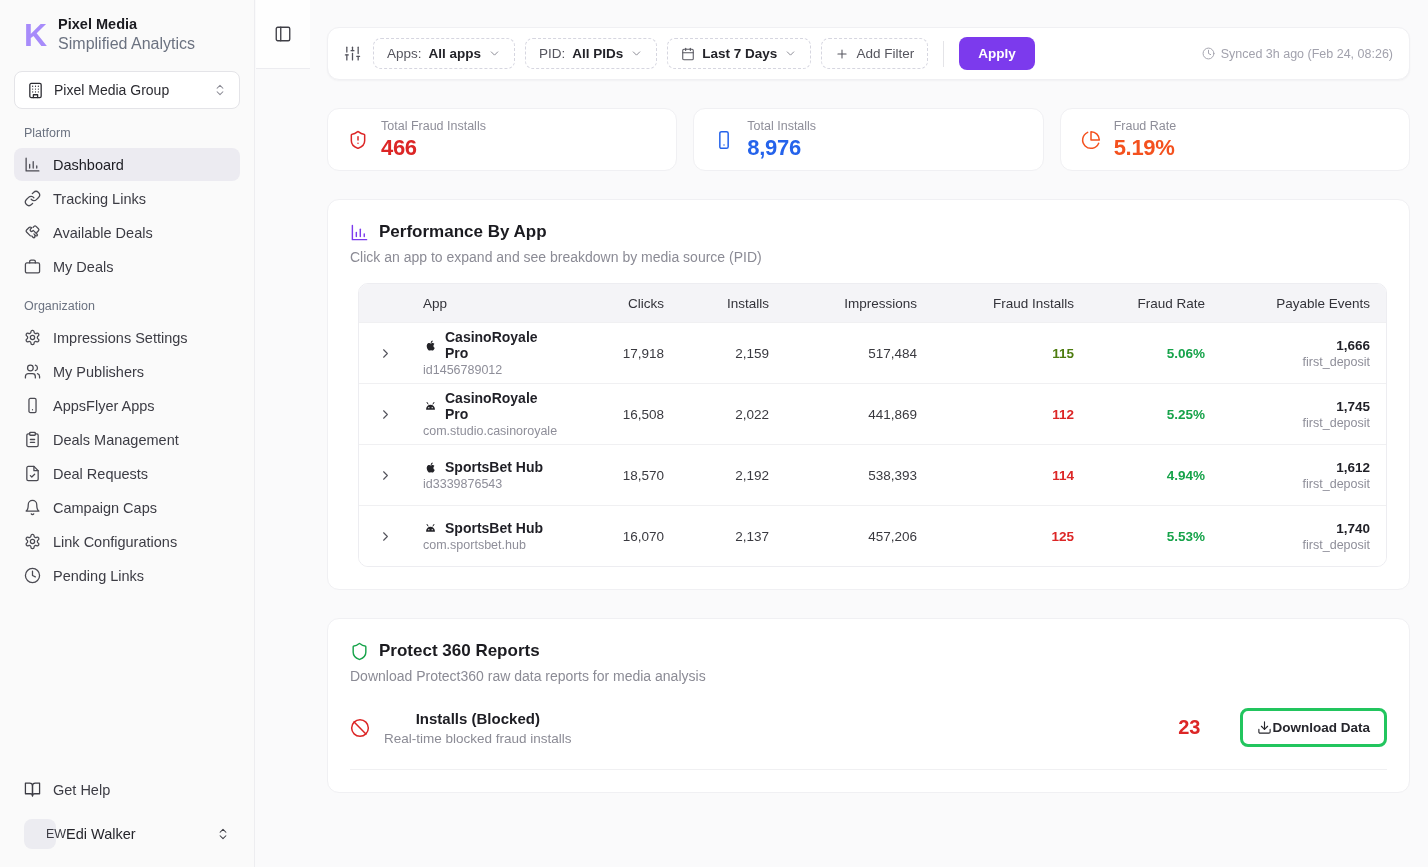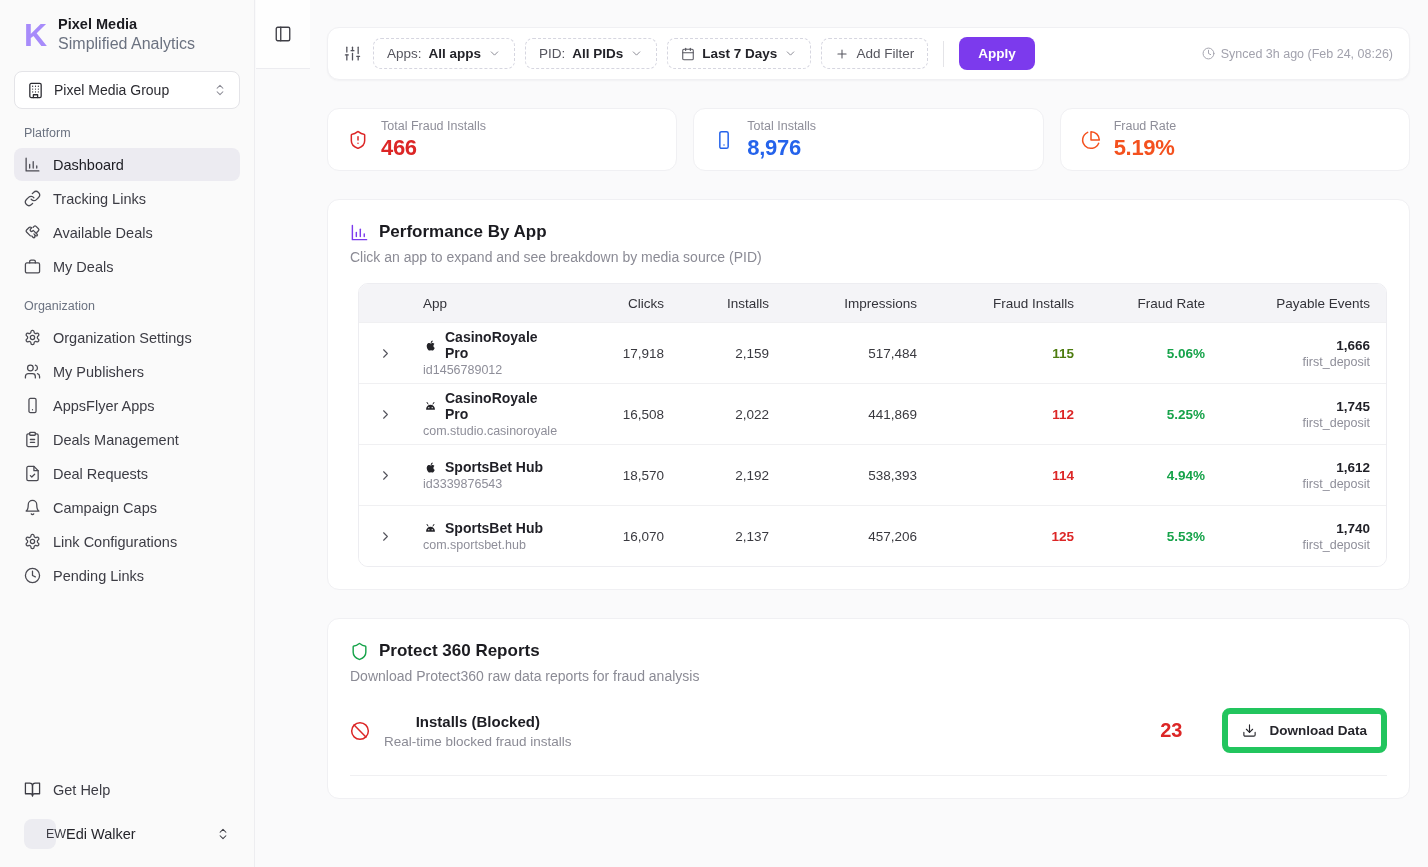--- a/index.html
+++ b/index.html
@@ -113,23 +113,23 @@
   .payable-val { font-weight:700; color:#1f1f26; }
   .payable-sub { font-size:12.5px; color:#8e8e99; margin-top:2px; font-weight:400; }
 
   
   .report-row { display:flex; align-items:center; gap:14px; margin-top:24px; padding-bottom:22px; border-bottom:1px solid #f0f0f2; }
   .report-icon { display:flex; }
   .report-name { font-size:15px; font-weight:700; color:#1d1d23;text-align:center; }
   .report-desc { font-size:13.5px; color:#8b8b95; margin-top:4px; }
   .report-count { margin-left:auto; font-size:20px; font-weight:800; }
   .dl-btn {
-    margin-left:26px; border:6px solid #22c55e; background:#fff; border-radius:8px;
+    margin-left:26px; border:3px solid #22c55e; background:#fff; border-radius:8px;
     padding:9px 14px; font-size:13.5px; font-weight:600; color:#26262c;
-    display:flex; gap:12px; align-items:center; cursor:pointer;
+    display:flex; gap:0; align-items:center; cursor:pointer;
   }
 </style>
 </head>
 <body>
 
 <aside class="sidebar">
   <div class="brand">
     <div class="logo-k">K</div>
     <div>
       <div class="brand-name">Pixel Media</div>
@@ -196,21 +196,21 @@
         <span>My Deals</span>
       </div>
       <div class="side-label">Organization</div>
       <div class="side-item">
         <span class="sicon">
           <svg width="17" height="17" viewBox="0 0 24 24" fill="none" stroke="currentColor" stroke-width="1.8" stroke-linecap="round" stroke-linejoin="round">
             <path d="M12.22 2h-.44a2 2 0 0 0-2 2v.18a2 2 0 0 1-1 1.73l-.43.25a2 2 0 0 1-2 0l-.15-.08a2 2 0 0 0-2.73.73l-.22.38a2 2 0 0 0 .73 2.73l.15.1a2 2 0 0 1 1 1.72v.51a2 2 0 0 1-1 1.74l-.15.09a2 2 0 0 0-.73 2.73l.22.38a2 2 0 0 0 2.73.73l.15-.08a2 2 0 0 1 2 0l.43.25a2 2 0 0 1 1 1.73V20a2 2 0 0 0 2 2h.44a2 2 0 0 0 2-2v-.18a2 2 0 0 1 1-1.73l.43-.25a2 2 0 0 1 2 0l.15.08a2 2 0 0 0 2.73-.73l.22-.39a2 2 0 0 0-.73-2.73l-.15-.08a2 2 0 0 1-1-1.74v-.5a2 2 0 0 1 1-1.74l.15-.09a2 2 0 0 0 .73-2.73l-.22-.38a2 2 0 0 0-2.73-.73l-.15.08a2 2 0 0 1-2 0l-.43-.25a2 2 0 0 1-1-1.73V4a2 2 0 0 0-2-2z"></path>
             <circle cx="12" cy="12" r="3"></circle>
           </svg>
         </span>
-        <span>Organization Settings</span>
+        <span>Impressions Settings</span>
       </div>
       <div class="side-item">
         <span class="sicon">
           <svg width="17" height="17" viewBox="0 0 24 24" fill="none" stroke="currentColor" stroke-width="1.8" stroke-linecap="round" stroke-linejoin="round">
             <path d="M16 21v-2a4 4 0 0 0-4-4H6a4 4 0 0 0-4 4v2"></path>
             <circle cx="9" cy="7" r="4"></circle>
             <path d="M22 21v-2a4 4 0 0 0-3-3.87"></path>
             <path d="M16 3.13a4 4 0 0 1 0 7.75"></path>
           </svg>
         </span>
@@ -578,21 +578,21 @@
 
     <div class="panel">
       <div class="panel-title-row">
         <span style="color:#16a34a">
             <svg width="19" height="19" viewBox="0 0 24 24" fill="none" stroke="currentColor" stroke-width="1.8" stroke-linecap="round" stroke-linejoin="round">
               <path d="M20 13c0 5-3.5 7.5-7.66 8.95a1 1 0 0 1-.67-.01C7.5 20.5 4 18 4 13V6a1 1 0 0 1 1-1c2 0 4.5-1.2 6.24-2.72a1 1 0 0 1 1.52 0C14.51 3.81 17 5 19 5a1 1 0 0 1 1 1z"></path>
             </svg>
           </span>
         <span>Protect 360 Reports</span>
       </div>
-      <div class="panel-sub">Download Protect360 raw data reports for fraud analysis</div>
+      <div class="panel-sub">Download Protect360 raw data reports for media analysis</div>
       <div id="report-list">
           <div class="report-row">
             <span class="report-icon" style="color:#dc2626">
               <svg width="20" height="20" viewBox="0 0 24 24" fill="none" stroke="currentColor" stroke-width="1.8" stroke-linecap="round" stroke-linejoin="round">
                 <circle cx="12" cy="12" r="10"></circle>
                 <path d="m4.9 4.9 14.2 14.2"></path>
               </svg>
             </span>
             <div>
               <div class="report-name">Installs (Blocked)</div>

